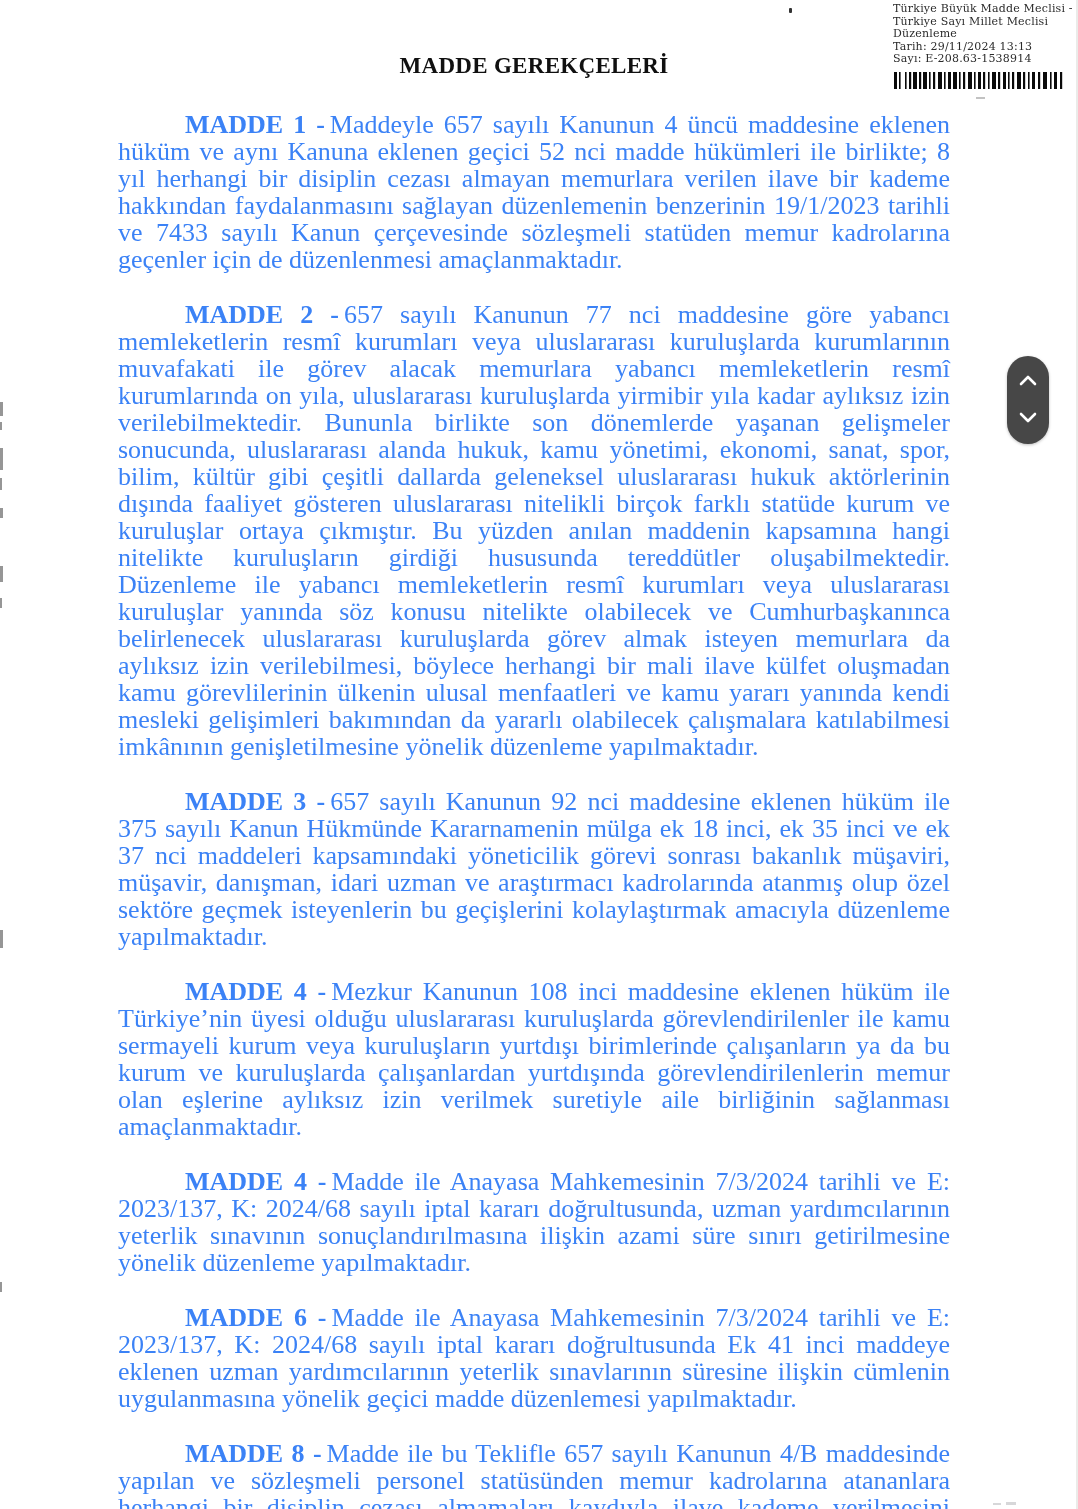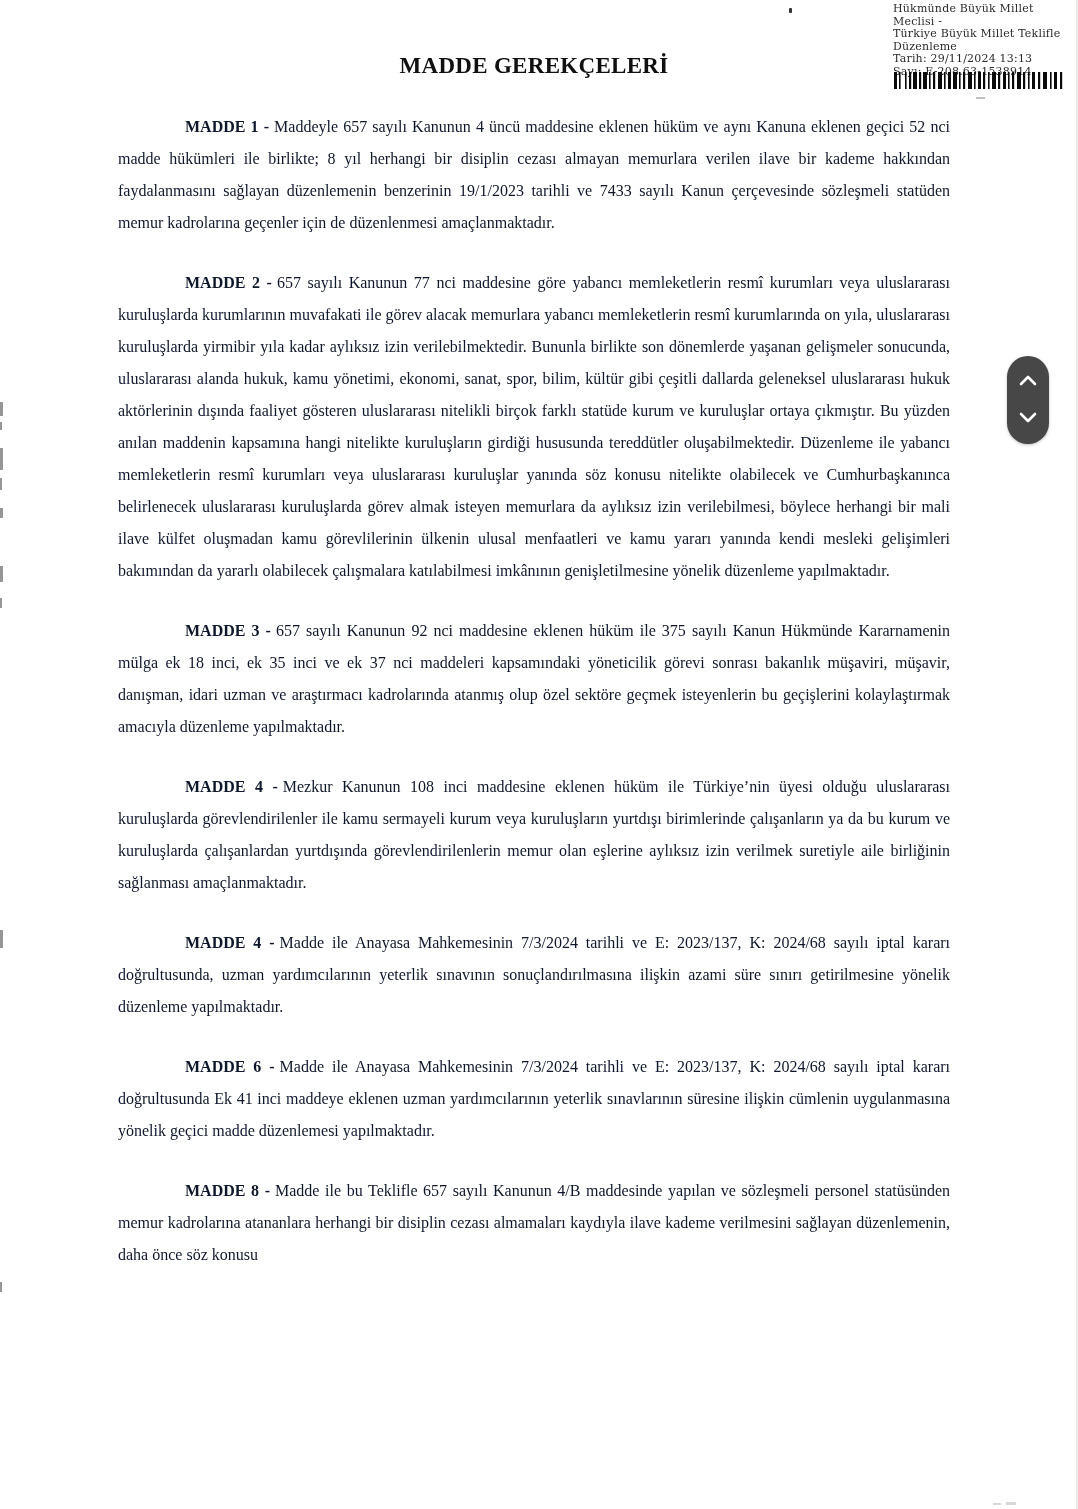--- a/index.html
+++ b/index.html
@@ -55,25 +55,25 @@
   .doc-title {
     margin: 0 0 32px 0;
     text-align: center;
     font-size: 23px;
     font-weight: bold;
     letter-spacing: 0.3px;
     color: #101010;
   }
   .para {
     margin: 0 0 28px 0;
-    font-size: 16px;
-    line-height: 32px;
+    font-size: 26px;
+    line-height: 27px;
     text-align: justify;
     text-indent: 67px;
-    color: #0f172a;
+    color: #3b82f6;
   }
   .para .label {
     font-weight: bold;
     margin-right: 5px;
   }
 
   
   .scroll-pill {
     position: absolute;
     left: 1007px;
@@ -126,22 +126,22 @@
   .corner-smudge {
     position: absolute;
     background: #9a9aa0;
     opacity: 0.4;
   }
 </style>
 </head>
 <body>
 
 <div class="stamp">
-  <div>Hükmünde Büyük Millet Meclisi -</div>
-  <div>Türkiye Büyük Millet Teklifle</div>
+  <div>Türkiye Büyük Madde Meclisi -</div>
+  <div>Türkiye Sayı Millet Meclisi</div>
   <div>Düzenleme</div>
   <div>Tarih: 29/11/2024 13:13</div>
   <div>Sayı: E-208.63-1538914</div>
 </div>
 
 <svg class="barcode" viewBox="0 0 170 17" preserveAspectRatio="none">
   <g fill="#0a0a0a">
     <rect x="0" y="0" width="3" height="17"></rect>
       <rect x="5" y="0" width="1.6" height="17"></rect>
     <rect x="11" y="0" width="1.6" height="17"></rect>

